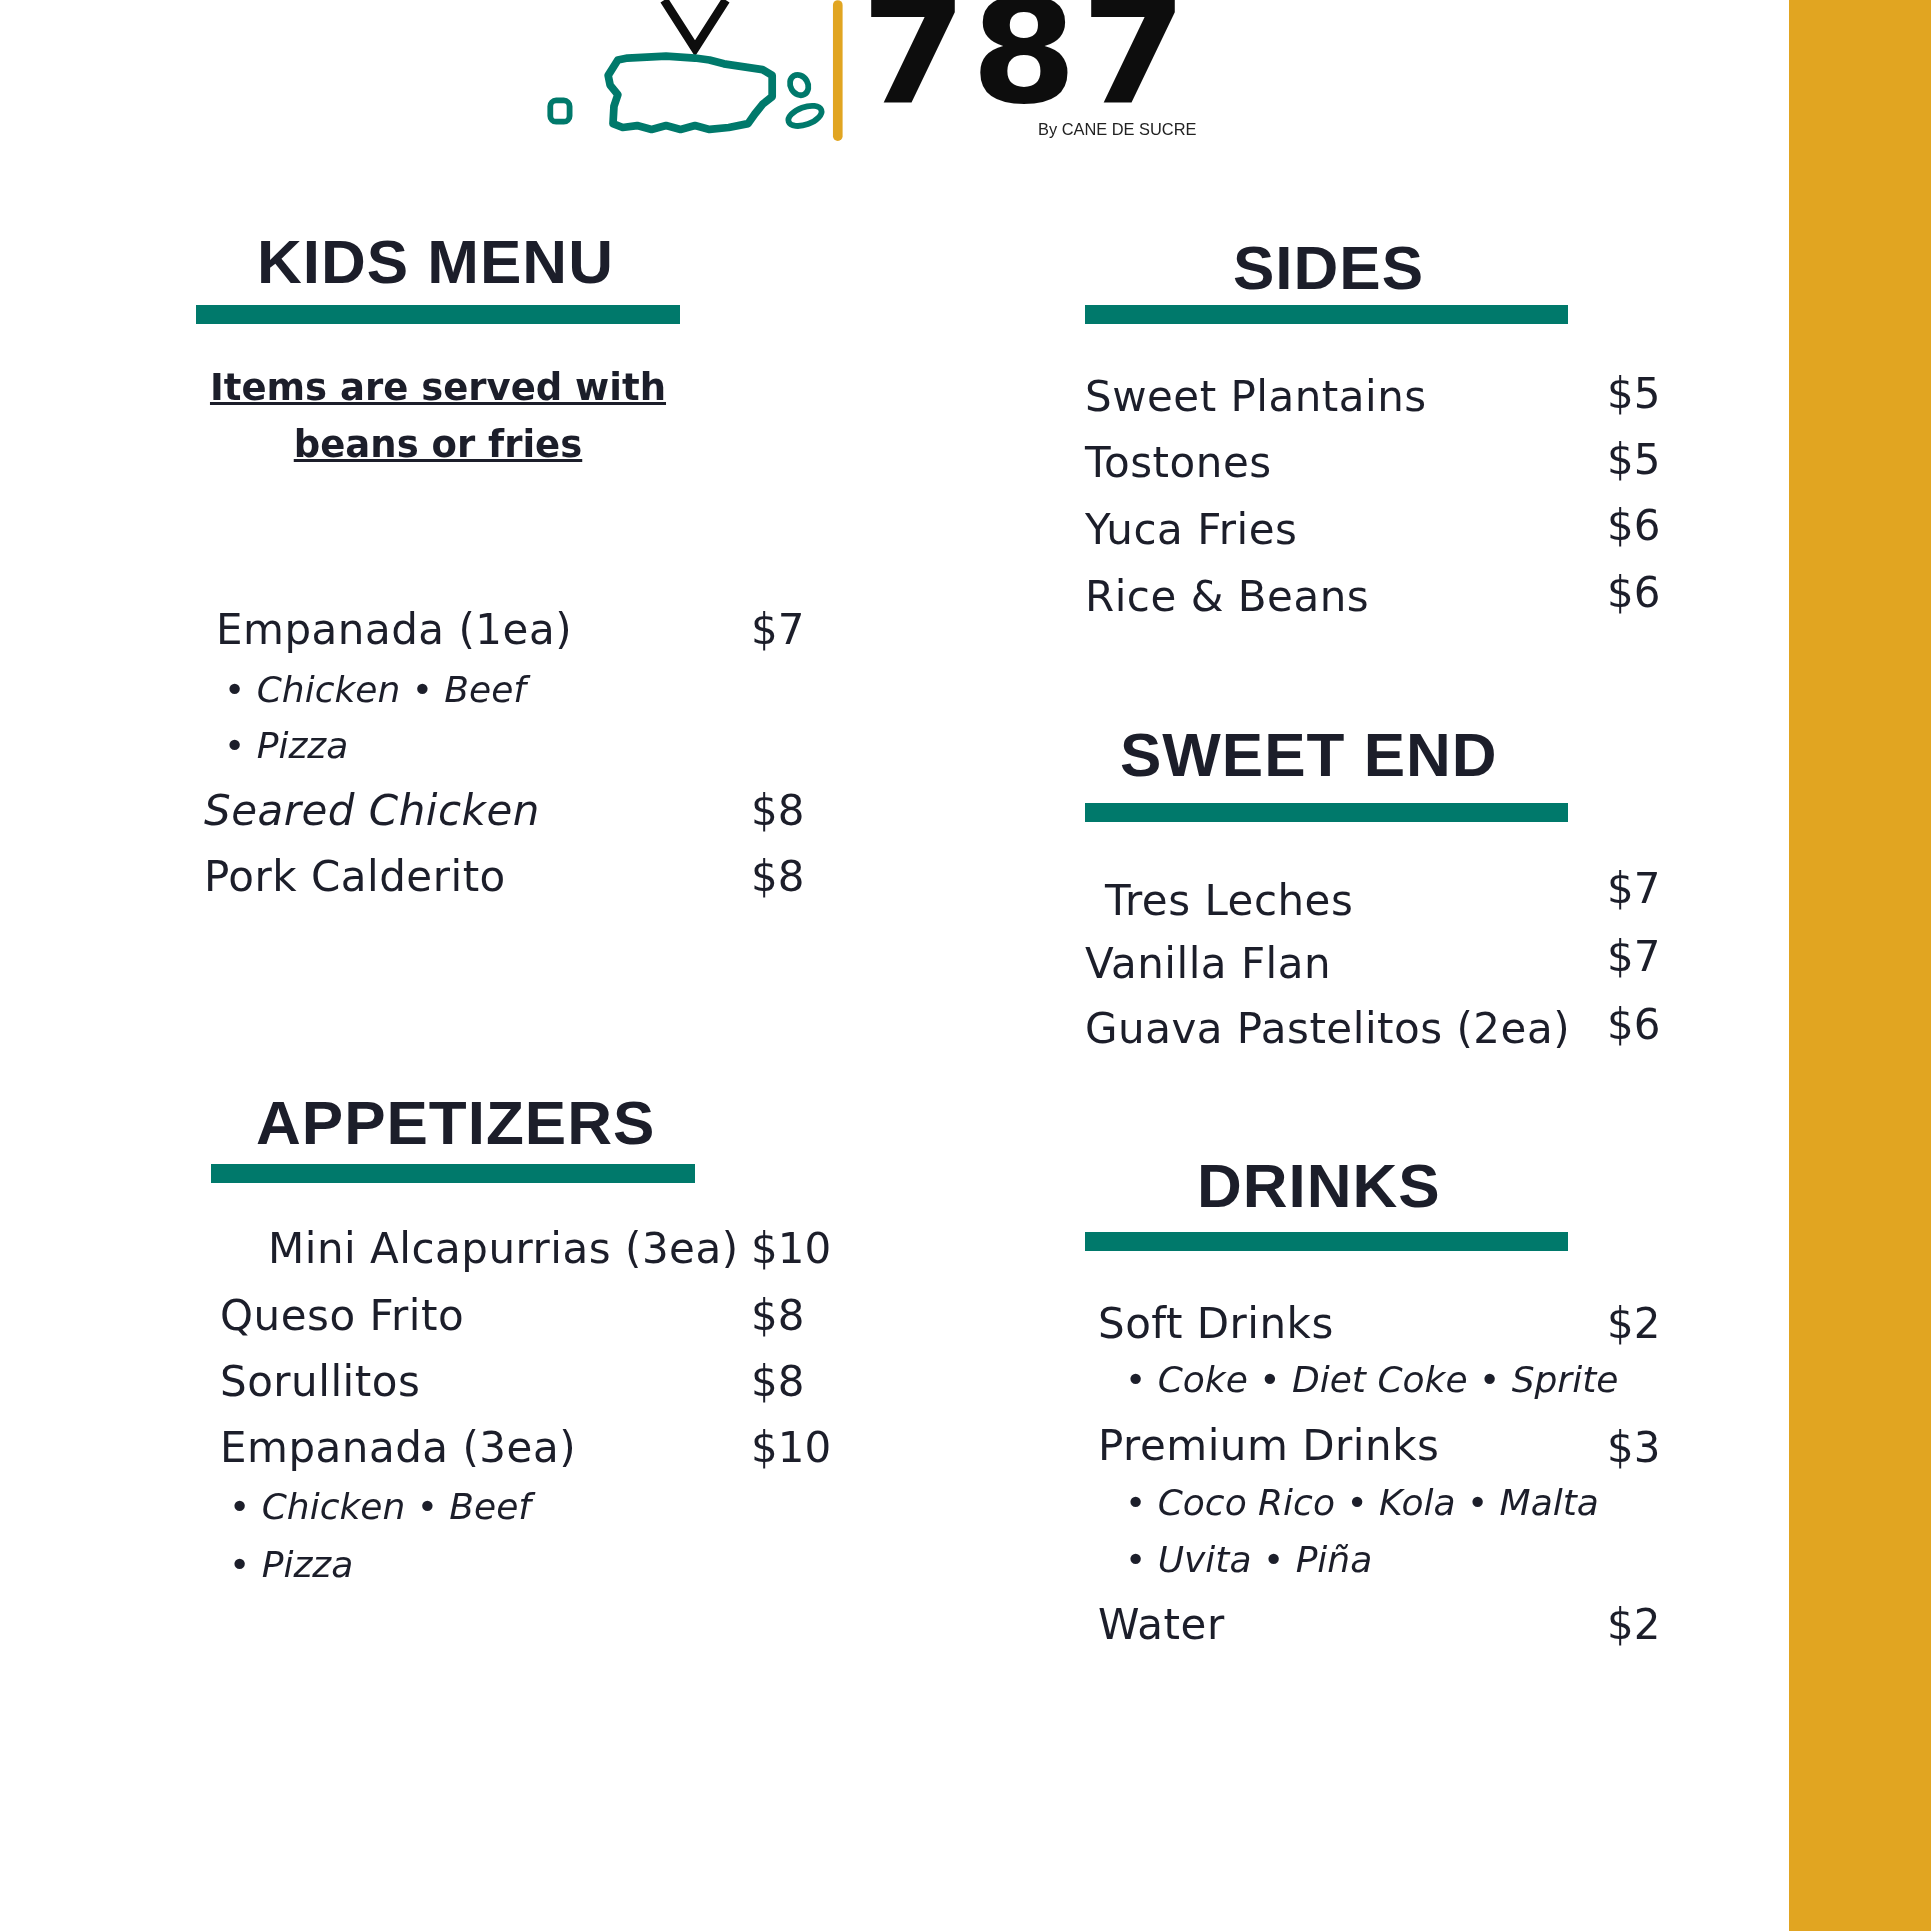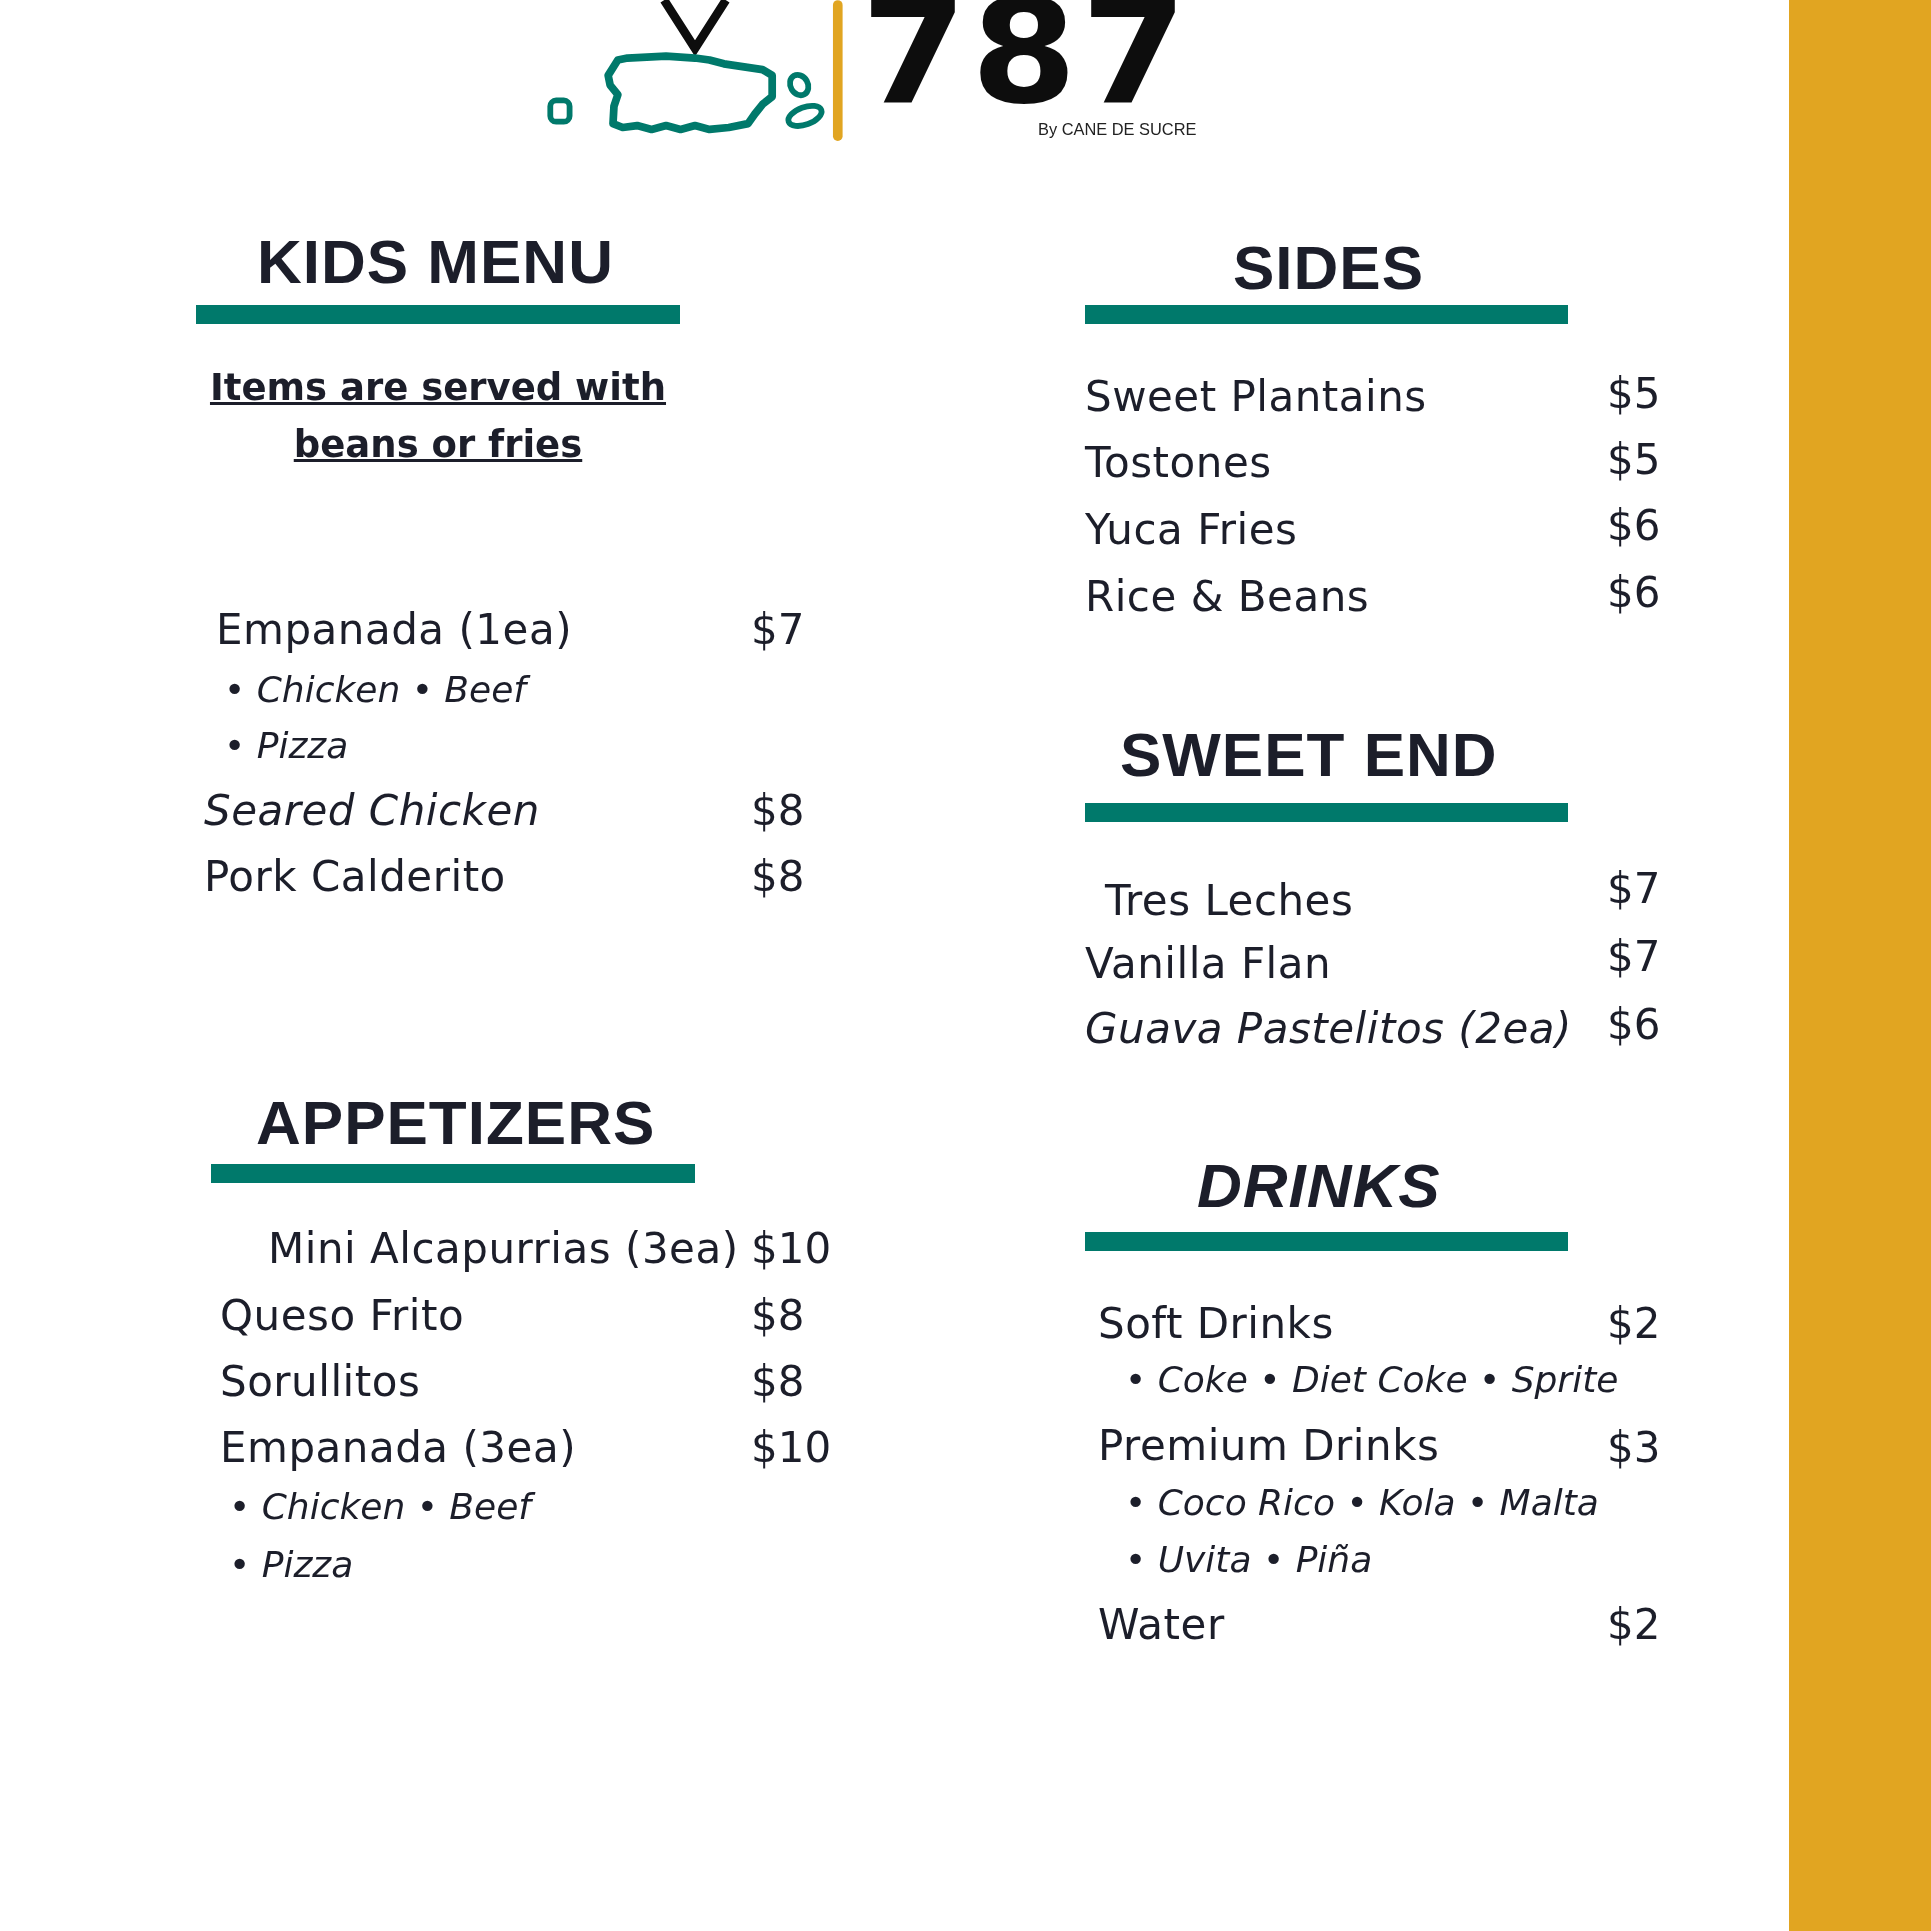--- a/index.html
+++ b/index.html
@@ -188,26 +188,26 @@
 <section>
   <h2 class="section-title" style="left:1120px; top:721px;">SWEET END</h2>
   <div class="section-bar" style="left:1085px; top:803px; width:483px;"></div>
 
   <div class="item" style="left:1085px; top:877px;margin-left:20px;">Tres Leches</div>
   <div class="price" style="left:1607px; top:865px;">$7</div>
 
   <div class="item" style="left:1085px; top:940px;">Vanilla Flan</div>
   <div class="price" style="left:1607px; top:933px;">$7</div>
 
-  <div class="item" style="left:1085px; top:1005px;font-style:italic;">Guava Pastelitos (2ea)</div>
+  <div class="item" style="left:1085px; top:1005px;">Guava Pastelitos (2ea)</div>
   <div class="price" style="left:1607px; top:1001px;">$6</div>
 </section>
 
 <section>
-  <h2 class="section-title" style="left:1197px; top:1152px;font-style:italic;">DRINKS</h2>
+  <h2 class="section-title" style="left:1197px; top:1152px;">DRINKS</h2>
   <div class="section-bar" style="left:1085px; top:1232px; width:483px;"></div>
 
   <div class="item" style="left:1098px; top:1300px;">Soft Drinks</div>
   <div class="price" style="left:1607px; top:1300px;">$2</div>
   <div class="variant" style="left:1125px; top:1359px;">• Coke • Diet Coke • Sprite</div>
 
   <div class="item" style="left:1098px; top:1422px;">Premium Drinks</div>
   <div class="price" style="left:1607px; top:1424px;">$3</div>
   <div class="variant" style="left:1125px; top:1482px;">• Coco Rico • Kola • Malta</div>
   <div class="variant" style="left:1125px; top:1539px;">• Uvita • Piña</div>

